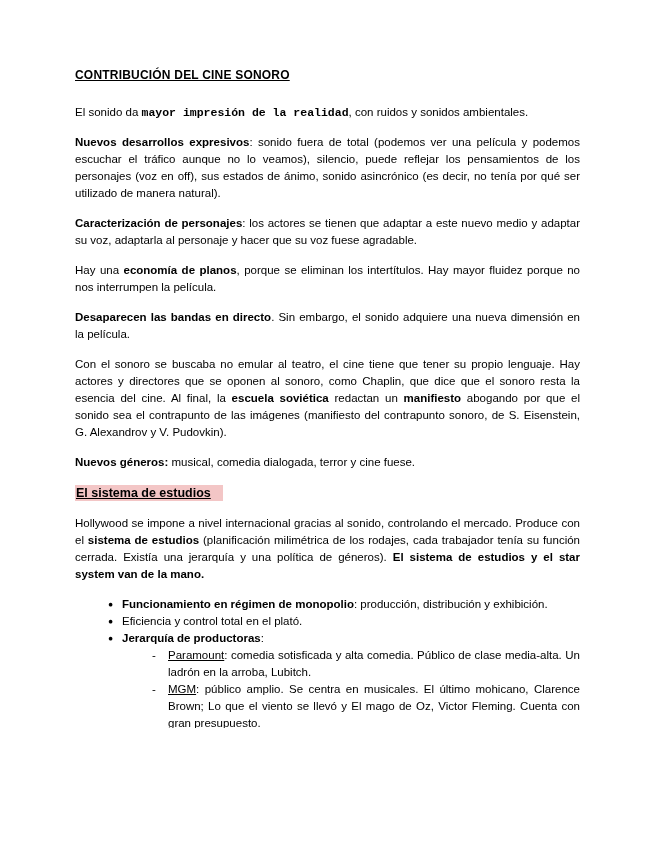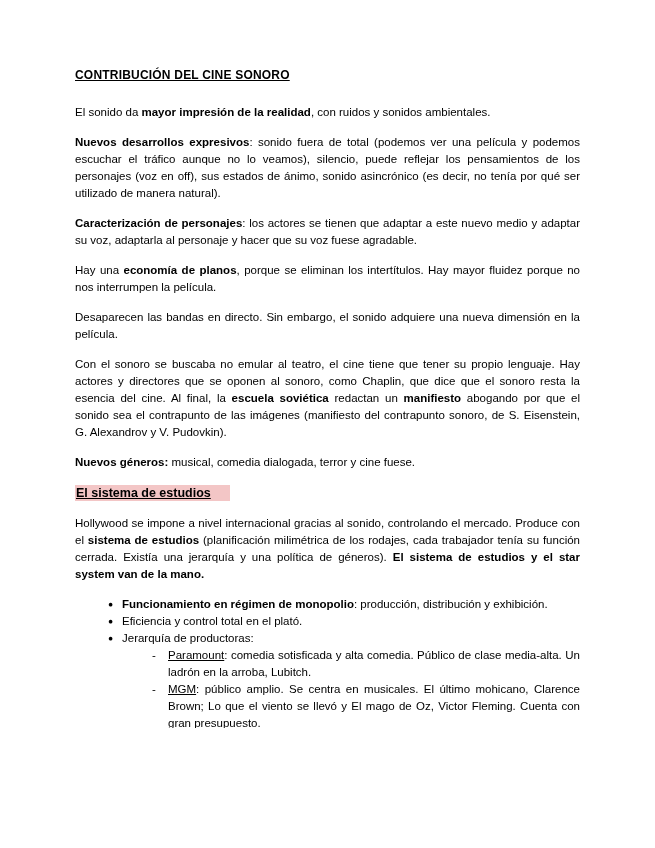--- a/index.html
+++ b/index.html
@@ -35,21 +35,21 @@
   }
   .section-heading {
     font-size: 12.5px;
     font-weight: bold;
     line-height: 18px;
     margin-bottom: 13px;
   }
   .section-heading .hl {
     background: #f3c6c6;
     text-decoration: underline;
-    padding: 1px 19px 1px 1px;
+    padding: 1px 12px 1px 1px;
   }
   .bullet-list { margin-bottom: 0; }
   .bullet-item { display: flex; }
   .bullet-marker {
     flex: none;
     width: 14px;
     margin-left: 33px;
     font-size: 8.5px;
     line-height: 17px;
   }
@@ -65,44 +65,44 @@
   .producer-text { flex: 1; text-align: justify; }
 </style>
 </head>
 <body>
 
 <div class="page">
   <div class="content">
 
     <h1 class="doc-title">CONTRIBUCIÓN DEL CINE SONORO</h1>
 
-    <p class="para"><span>El sonido da </span><span style="font-weight: bold;">mayor impresión de la realidad</span><span>, con ruidos y sonidos ambientales.</span></p>
+    <p class="para"><span>El sonido da </span><span style="font-weight: bold; font-family: Liberation Mono, monospace;">mayor impresión de la realidad</span><span>, con ruidos y sonidos ambientales.</span></p>
     <p class="para"><span style="font-weight: bold;">Nuevos desarrollos expresivos</span><span>: sonido fuera de total (podemos ver una película y podemos escuchar el tráfico aunque no lo veamos), silencio, puede reflejar los pensamientos de los personajes (voz en off), sus estados de ánimo, sonido asincrónico (es decir, no tenía por qué ser utilizado de manera natural).</span></p>
     <p class="para"><span style="font-weight: bold;">Caracterización de personajes</span><span>: los actores se tienen que adaptar a este nuevo medio y adaptar su voz, adaptarla al personaje y hacer que su voz fuese agradable.</span></p>
     <p class="para"><span>Hay una </span><span style="font-weight: bold;">economía de planos</span><span>, porque se eliminan los intertítulos. Hay mayor fluidez porque no nos interrumpen la película.</span></p>
-    <p class="para"><span style="font-weight: normal;">Desaparecen las bandas en directo</span><span>. Sin embargo, el sonido adquiere una nueva dimensión en la película.</span></p>
+    <p class="para"><span style="font-weight: bold;">Desaparecen las bandas en directo</span><span>. Sin embargo, el sonido adquiere una nueva dimensión en la película.</span></p>
     <p class="para"><span>Con el sonoro se buscaba no emular al teatro, el cine tiene que tener su propio lenguaje. Hay actores y directores que se oponen al sonoro, como Chaplin, que dice que el sonoro resta la esencia del cine. Al final, la </span><span style="font-weight: bold;">escuela soviética</span><span> redactan un </span><span style="font-weight: bold;">manifiesto</span><span> abogando por que el sonido sea el contrapunto de las imágenes (manifiesto del contrapunto sonoro, de S. Eisenstein, G. Alexandrov y V. Pudovkin).</span></p>
     <p class="para"><span style="font-weight: bold;">Nuevos géneros:</span><span> musical, comedia dialogada, terror y cine fuese.</span></p>
 
     <h2 class="section-heading"><span class="hl">El sistema de estudios</span></h2>
 
     <p class="para"><span>Hollywood se impone a nivel internacional gracias al sonido, controlando el mercado. Produce con el </span><span style="font-weight: bold;">sistema de estudios</span><span> (planificación milimétrica de los rodajes, cada trabajador tenía su función cerrada. Existía una jerarquía y una política de géneros). </span><span style="font-weight: bold;">El sistema de estudios y el star system van de la mano.</span></p>
 
     <div class="bullet-list">
       <div class="bullet-item">
         <span class="bullet-marker">●</span>
         <span class="bullet-text"><span style="font-weight: bold; text-align: right;">Funcionamiento en régimen de monopolio</span><span>: producción, distribución y exhibición.</span></span>
       </div>
       <div class="bullet-item">
         <span class="bullet-marker">●</span>
         <span class="bullet-text"><span>Eficiencia y control total en el plató.</span></span>
       </div>
       <div class="bullet-item">
         <span class="bullet-marker">●</span>
-        <span class="bullet-text"><span style="font-weight: normal;">Jerarquía de productoras</span><span>:</span></span>
+        <span class="bullet-text"><span style="font-weight: bold;">Jerarquía de productoras</span><span>:</span></span>
       </div>
 
       <div class="producer-list">
         <div class="producer-item">
           <span class="dash-marker">-</span>
           <span class="producer-text"><span style="text-decoration: underline;">Paramount</span><span>: comedia sotisficada y alta comedia. Público de clase media-alta. Un ladrón en la arroba, Lubitch.</span></span>
         </div>
         <div class="producer-item">
           <span class="dash-marker">-</span>
           <span class="producer-text"><span style="text-decoration: underline;">MGM</span><span>: público amplio. Se centra en musicales. El último mohicano, Clarence Brown; Lo que el viento se llevó y El mago de Oz, Victor Fleming. Cuenta con gran presupuesto.</span></span>

